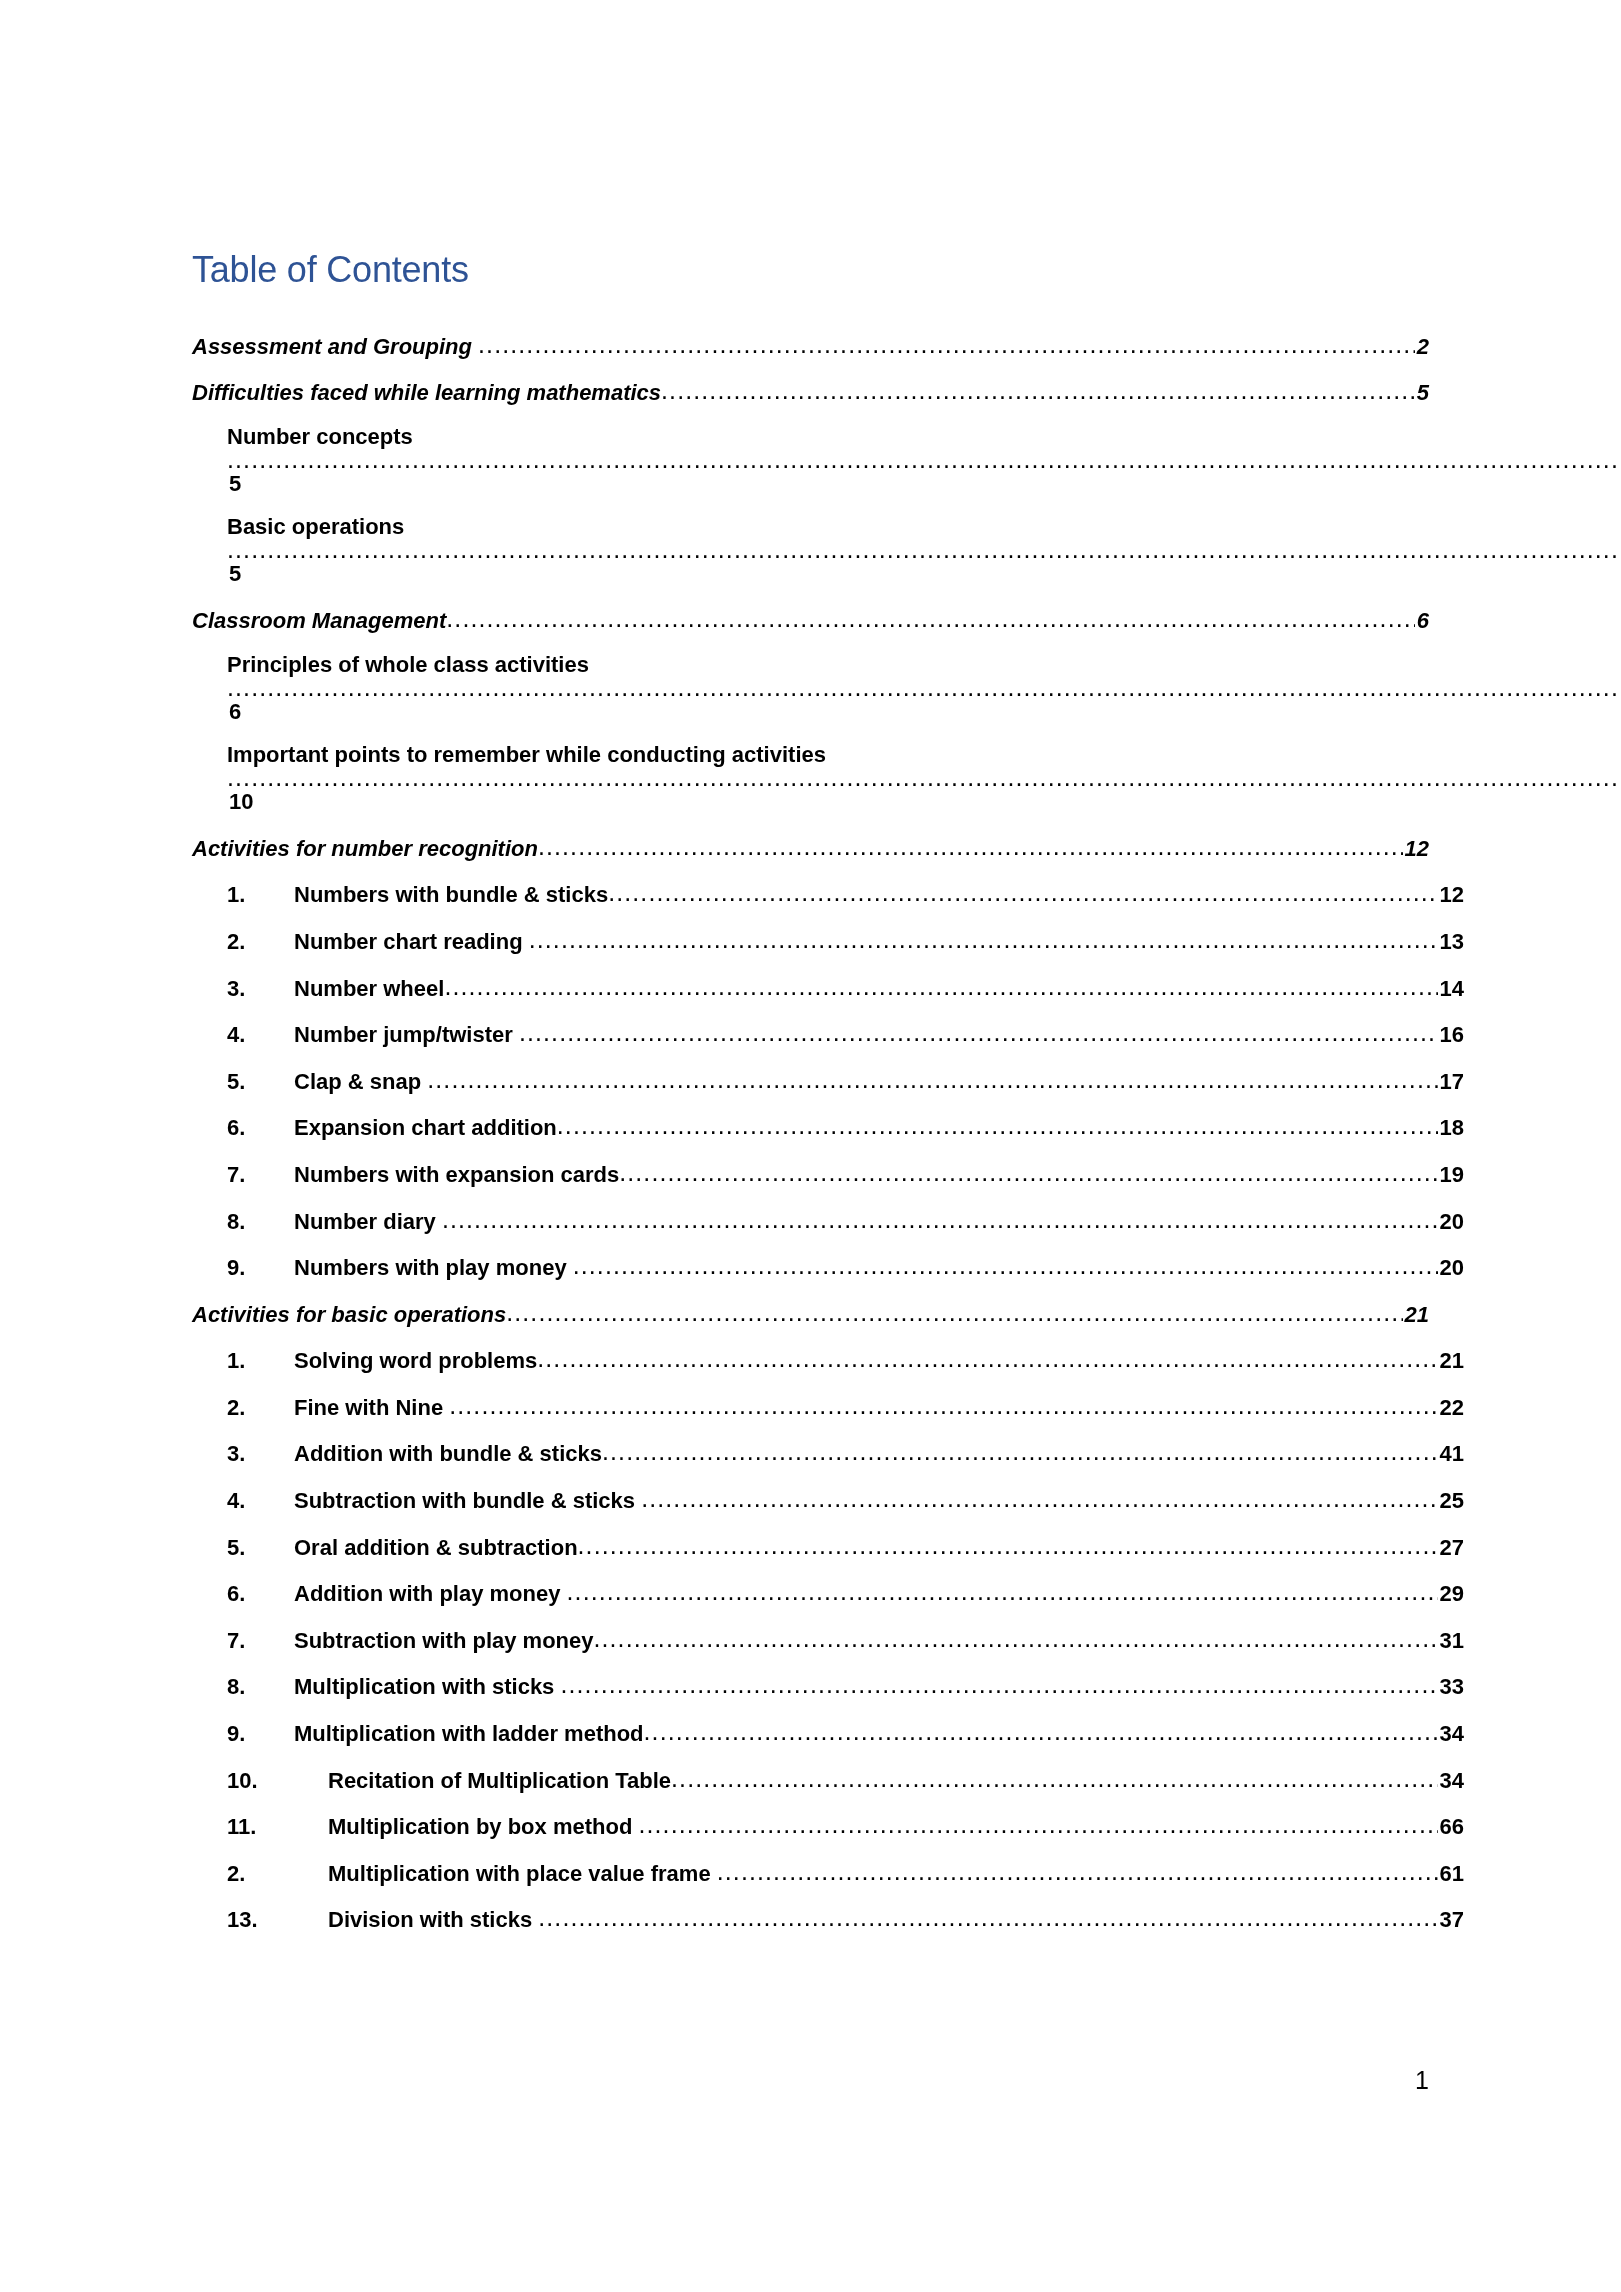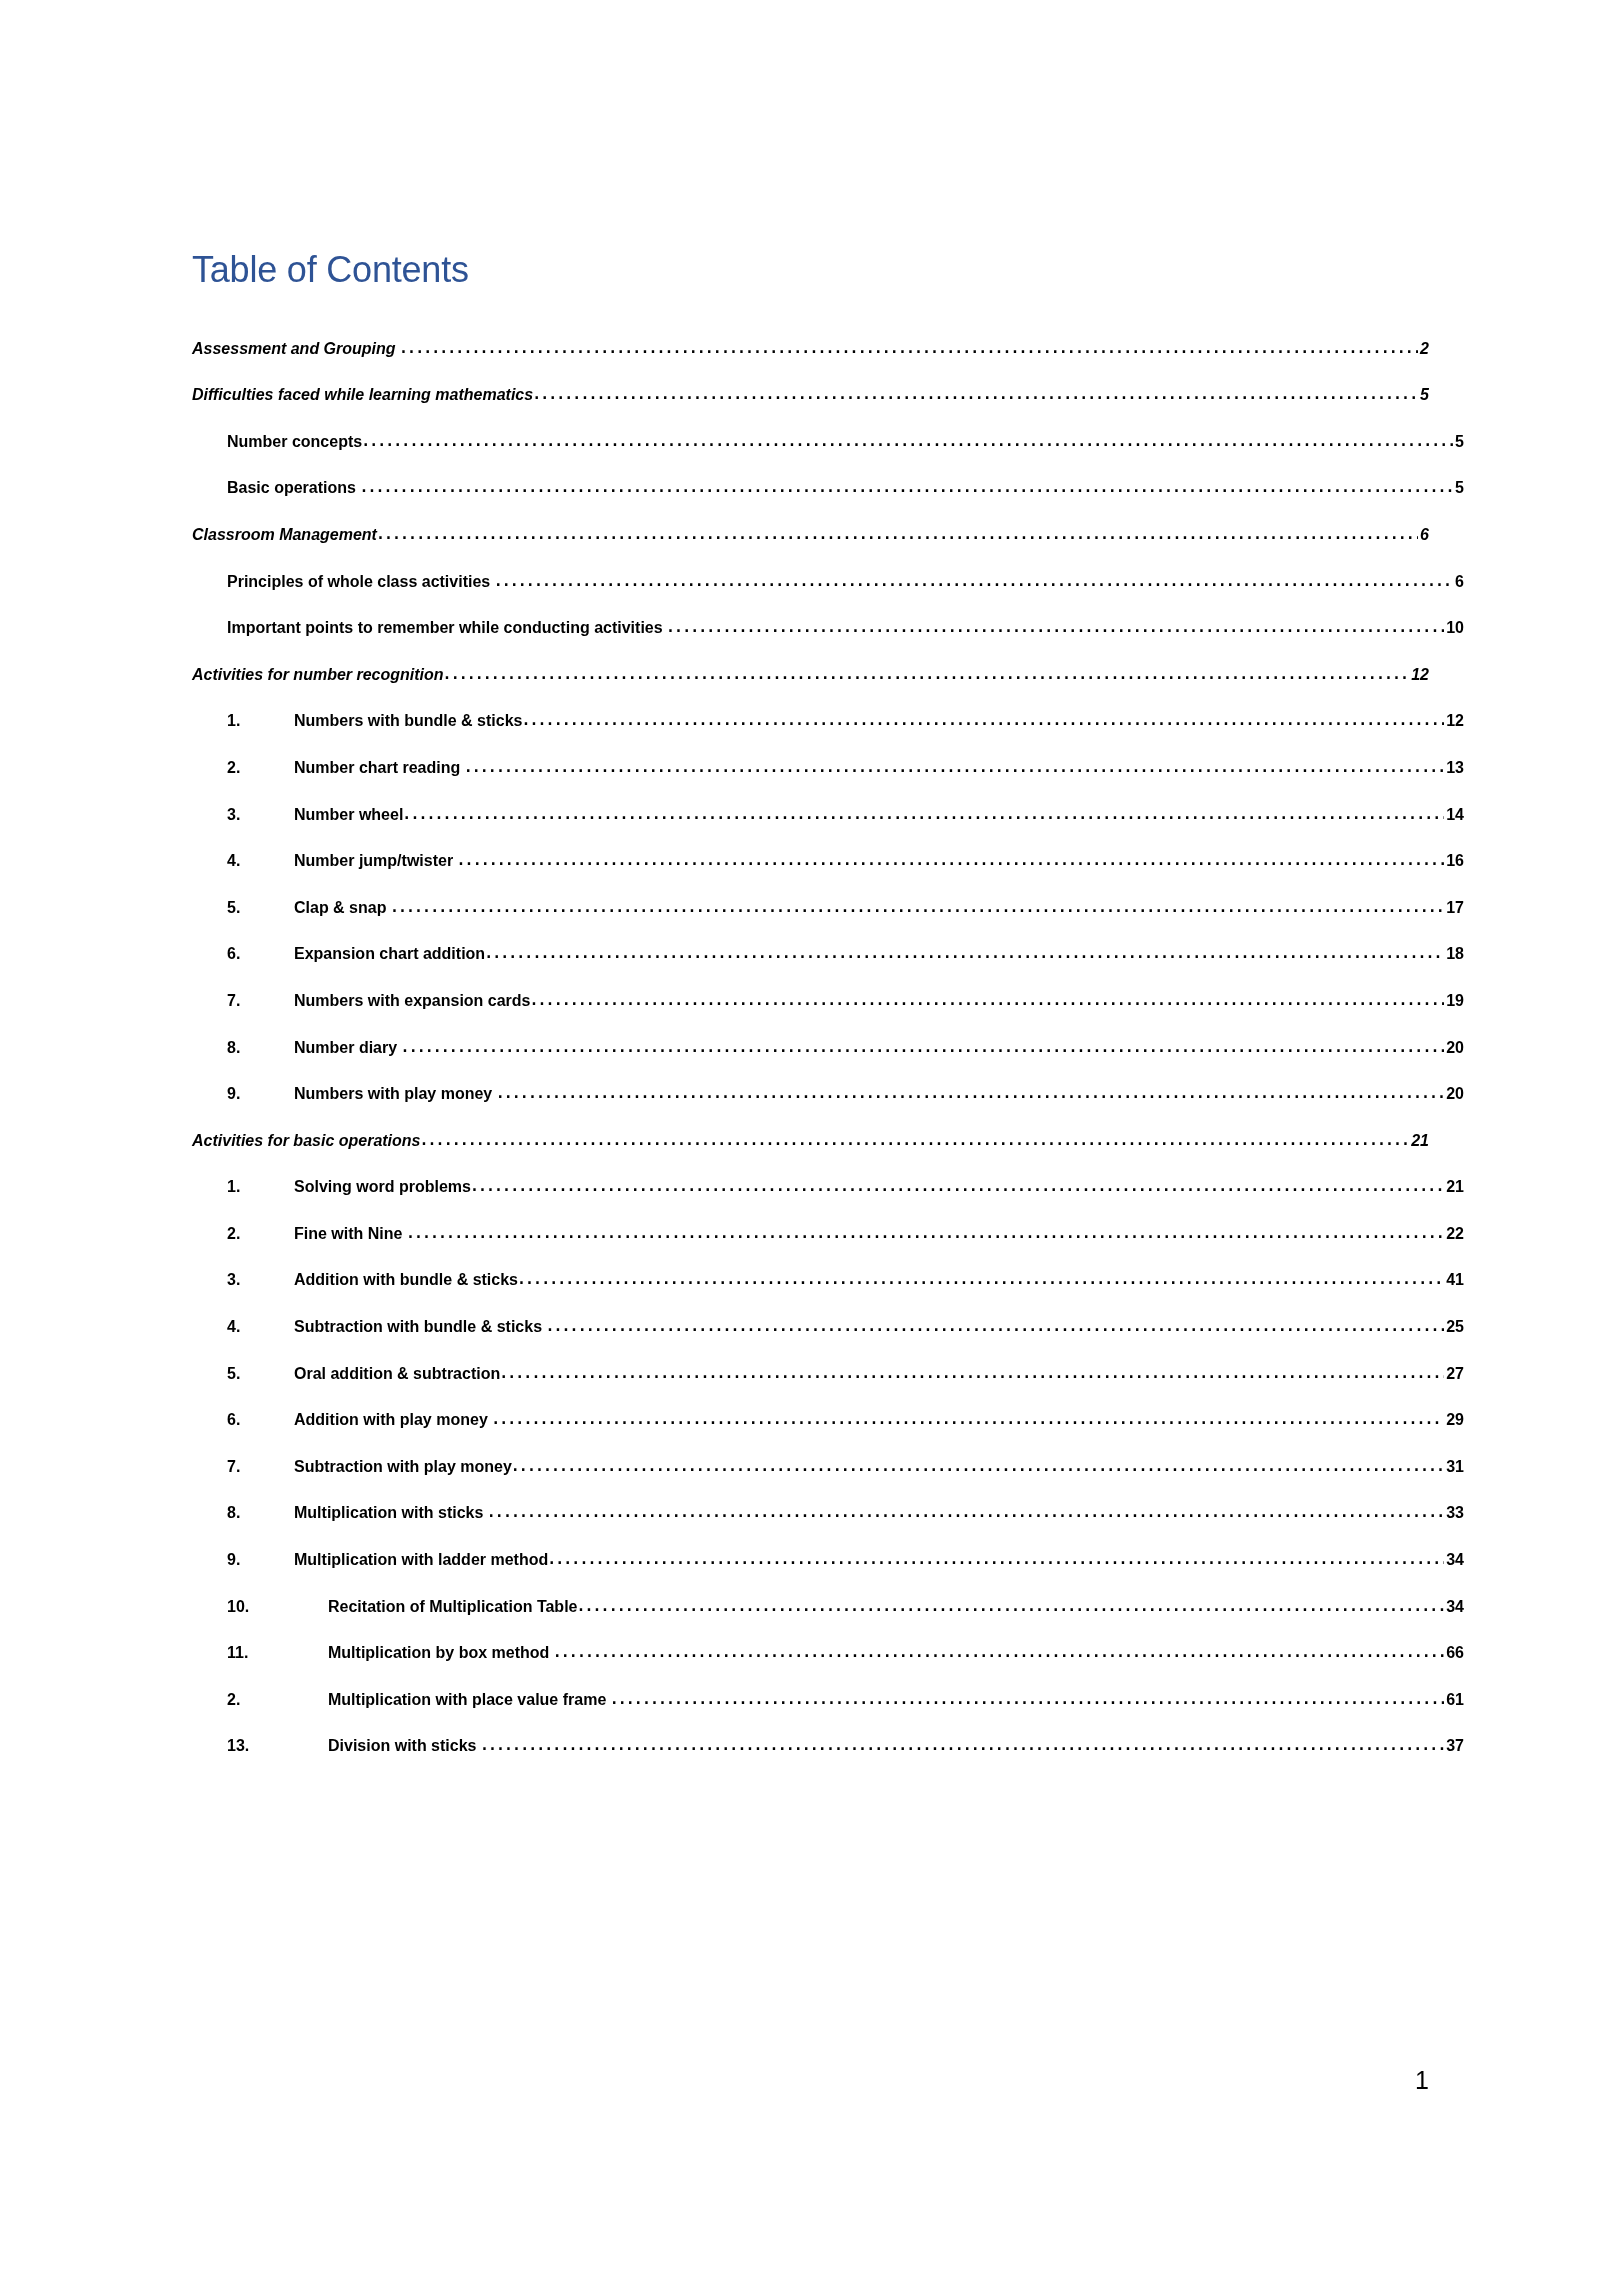--- a/index.html
+++ b/index.html
@@ -41,21 +41,21 @@
     line-height: 1.1;
     margin: 0 0 43px 0;
     white-space: pre;
   }
 
   
   .toc-row {
     display: flex;
     align-items: baseline;
     width: 100%;
-    font-size: 16px;
+    font-size: 22px;
     line-height: 1.0;
     white-space: pre;
     margin-bottom: 21.6px;
   }
 
   .toc-label {
     flex: 0 0 auto;
     white-space: pre;
   }
 
@@ -89,20 +89,21 @@
   }
   .lvl1 .toc-label { font-weight: 700; font-style: italic; }
   .lvl1 .toc-page  { font-weight: 700; font-style: italic; }
   .lvl1 .toc-leader { font-style: normal; font-weight: 400; }
 
   
   .lvl2 {
     font-weight: 700;
     font-style: normal;
     padding-left: 35px;
+    flex-direction: column;
   }
   .lvl2 .toc-leader { font-weight: 400; }
 
   
   .lvl2num {
     font-weight: 700;
     font-style: normal;
     padding-left: 35px;
   }
   .lvl2num .toc-leader { font-weight: 400; }

